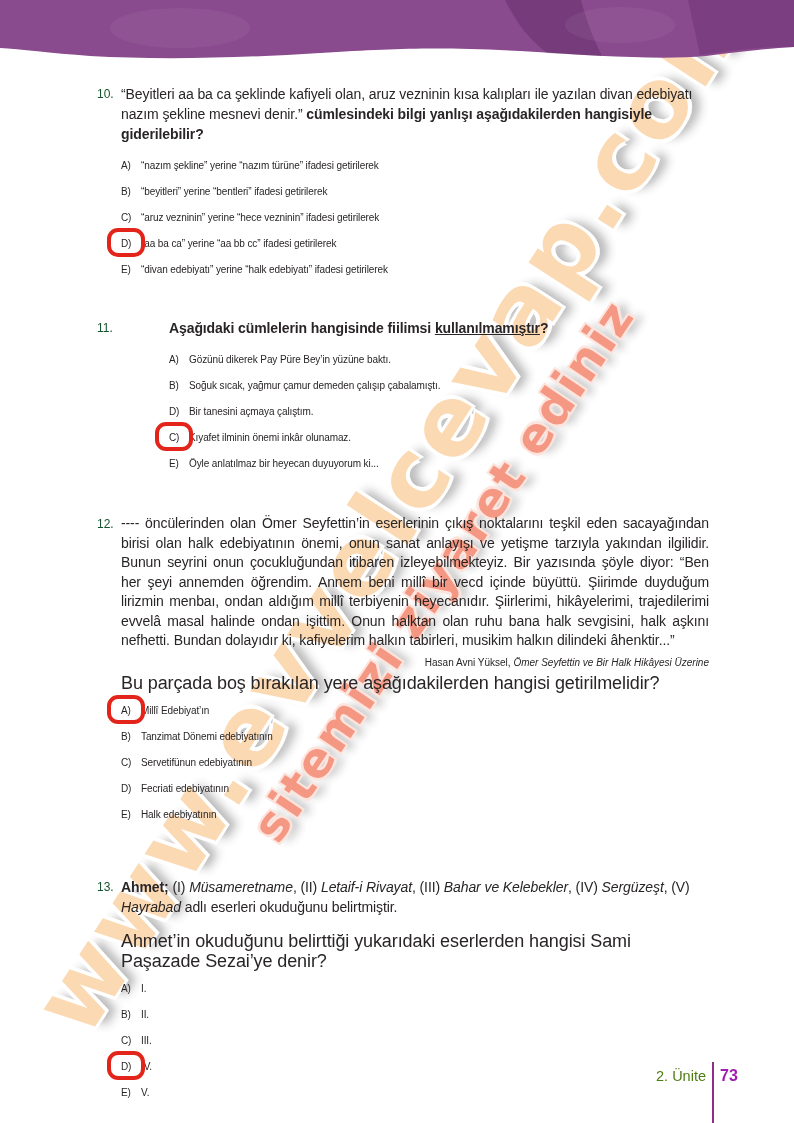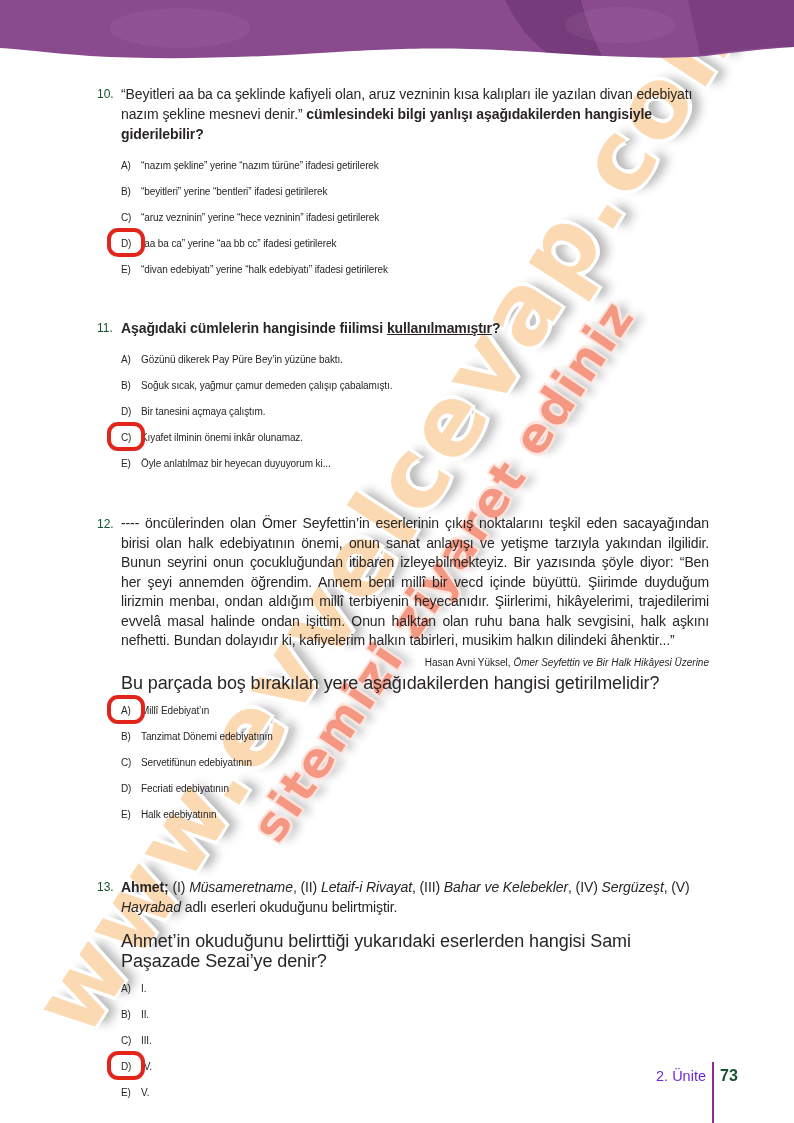--- a/index.html
+++ b/index.html
@@ -51,32 +51,32 @@
   .options { list-style:none; }
   .opt { position:relative; font-size:10px; line-height:15px; margin-bottom:11px; letter-spacing:-0.1px; }
   .opt .letter { display:inline-block; min-width:20px; }
   .circle-mark { display:none; }
   .opt.circled .circle-mark {
     display:block; position:absolute; left:-14px; top:-8px;
     width:38px; height:29px;
     border:4.5px solid #e2241a; border-radius:11px;
   }
   .q10 { margin-bottom:30px; }
-  .q11 { margin-bottom:32px; }
+  .q11 { margin-bottom:32px;gap:48px; }
   .q11 .stem.mb { }
   .q12 { margin-bottom:44px; }
   .q13 .stem.mb { }
 
   
   .footer-unit { position:absolute; top:1068px; left:628px; width:78px; text-align:right;
-                 font-size:14.5px; color:#6d28d9; z-index:2; }
+                 font-size:14.5px; color:#4d7c0f; z-index:2; }
   .footer-line { position:absolute; top:1062px; left:712px; width:2px; height:61px;
                  background:#8e2d8e; z-index:2; }
   .footer-num { position:absolute; top:1067px; left:720px; font-size:16px; font-weight:700;
-                color:#14532d; z-index:2; }
+                color:#a21caf; z-index:2; }
 </style>
 </head>
 <body>
 
 <div class="page">
 
   <div class="watermark-layer">
     <div class="wm wm-site">www.evvelcevap.com</div>
     <div class="wm wm-visit">sitemizi ziyaret ediniz</div>
   </div>

